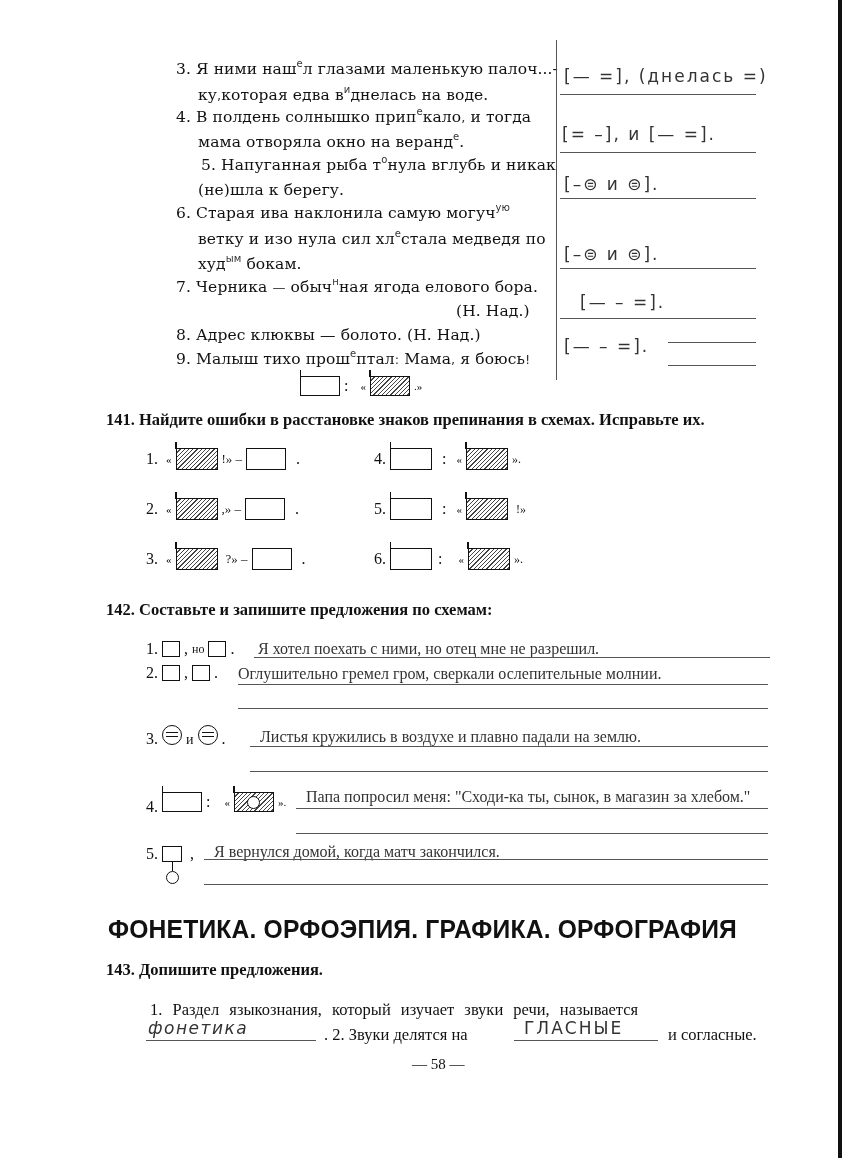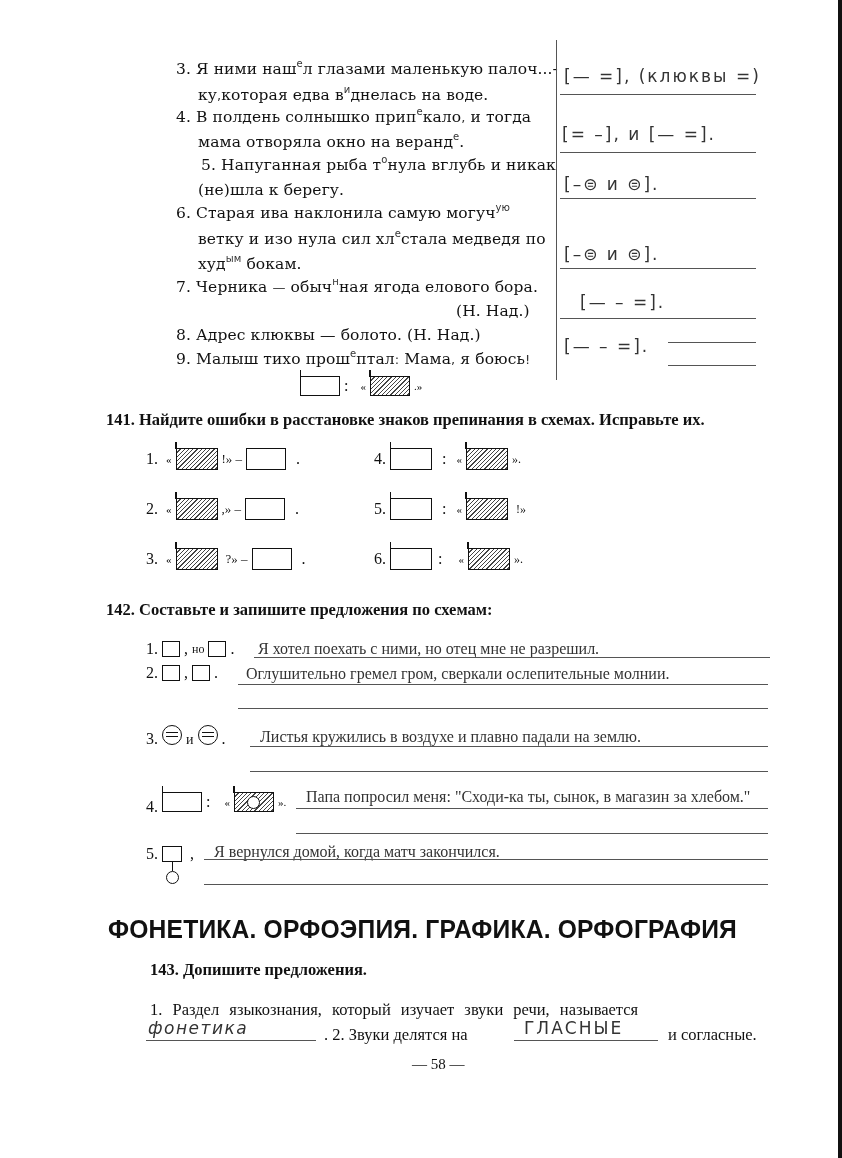--- a/index.html
+++ b/index.html
@@ -87,21 +87,21 @@
     <span class="box tick" style="width:38px; height:18px;"></span>
     <span>:</span>
     <span style="margin-left:8px; font-size:11px;">«</span>
       <span class="box tick hatch" style="width:38px; height:18px;"></span>
       <span style="font-size:11px;">.»</span>
   </div>
 </div>
 
 <div class="vrule"></div>
 <div>
-  <div class="hwscheme" style="left:564px; top:66px;">[— =], (клюквы =)</div>
+  <div class="hwscheme" style="left:564px; top:66px;">[— =], (днелась =)</div>
   <div class="answer-line" style="left:560px; top:94px; width:196px;"></div>
   <div class="hwscheme" style="left:562px; top:124px;">[= –], и [— =].</div>
   <div class="answer-line" style="left:560px; top:152px; width:196px;"></div>
   <div class="hwscheme" style="left:564px; top:174px;">[–⊜ и ⊜].</div>
   <div class="answer-line" style="left:560px; top:198px; width:196px;"></div>
   <div class="hwscheme" style="left:564px; top:244px;">[–⊜ и ⊜].</div>
   <div class="answer-line" style="left:560px; top:268px; width:196px;"></div>
   <div class="hwscheme" style="left:580px; top:292px;">[— – =].</div>
   <div class="answer-line" style="left:560px; top:318px; width:196px;"></div>
   <div class="hwscheme" style="left:564px; top:336px;">[— – =].</div>
@@ -179,21 +179,21 @@
   <div class="answer-text" style="left:258px; top:640px;">Я хотел поехать с ними, но отец мне не разрешил.</div>
   <div class="answer-line" style="left:254px; top:657px; width:516px;"></div>
 
   <div class="scheme" style="left:146px; top:664px;">
     <span>2.</span>
     <span class="box" style="width:16px; height:14px;"></span>
       <span>,</span>
     <span class="box" style="width:16px; height:14px;"></span>
       <span>.</span>
   </div>
-  <div class="answer-text" style="left:246px; top:665px;">Оглушительно гремел гром, сверкали ослепительные молнии.</div>
+  <div class="answer-text" style="left:238px; top:665px;">Оглушительно гремел гром, сверкали ослепительные молнии.</div>
   <div class="answer-line" style="left:238px; top:684px; width:530px;"></div>
   <div class="answer-line" style="left:238px; top:708px; width:530px;"></div>
 
   <div class="scheme" style="left:146px; top:722px;">
     <span style="margin-top:8px;">3.</span>
     <span class="circle"></span>
     <span style="font-size:14px; margin-top:10px;">и</span>
     <span class="circle"></span>
       <span style="margin-top:8px;">.</span>
   </div>
@@ -224,21 +224,21 @@
     </span>
     <span style="margin-left:4px;">,</span>
   </div>
   <div class="answer-text" style="left:214px; top:843px;">Я вернулся домой, когда матч закончился.</div>
   <div class="answer-line" style="left:204px; top:859px; width:564px;"></div>
   <div class="answer-line" style="left:204px; top:884px; width:564px;"></div>
 </div>
 
 <div class="section-title">ФОНЕТИКА. ОРФОЭПИЯ. ГРАФИКА. ОРФОГРАФИЯ</div>
 
-<div class="ex-title" style="left:106px; top:960px;margin-left:44px;">143. Допишите предложения.</div>
+<div class="ex-title" style="left:106px; top:960px;">143. Допишите предложения.</div>
 <div class="para" style="left:150px; top:1000px; word-spacing:6px;">1.  Раздел  языкознания,  который  изучает  звуки  речи,  называется</div>
 <div class="hw" style="left:148px; top:1018px; position:absolute; font-size:17px; letter-spacing:1.5px; font-style:italic;">фонетика</div>
 <div class="answer-line" style="left:146px; top:1040px; width:170px;"></div>
 <div class="para" style="left:324px; top:1025px;">. 2. Звуки делятся на</div>
 <div class="hw" style="left:524px; top:1018px; position:absolute; font-size:17px; letter-spacing:2px; text-transform:uppercase;">гласные</div>
 <div class="answer-line" style="left:514px; top:1040px; width:144px;"></div>
 <div class="para" style="left:668px; top:1025px;">и согласные.</div>
 
 <div class="page-num">— 58 —</div>
 

